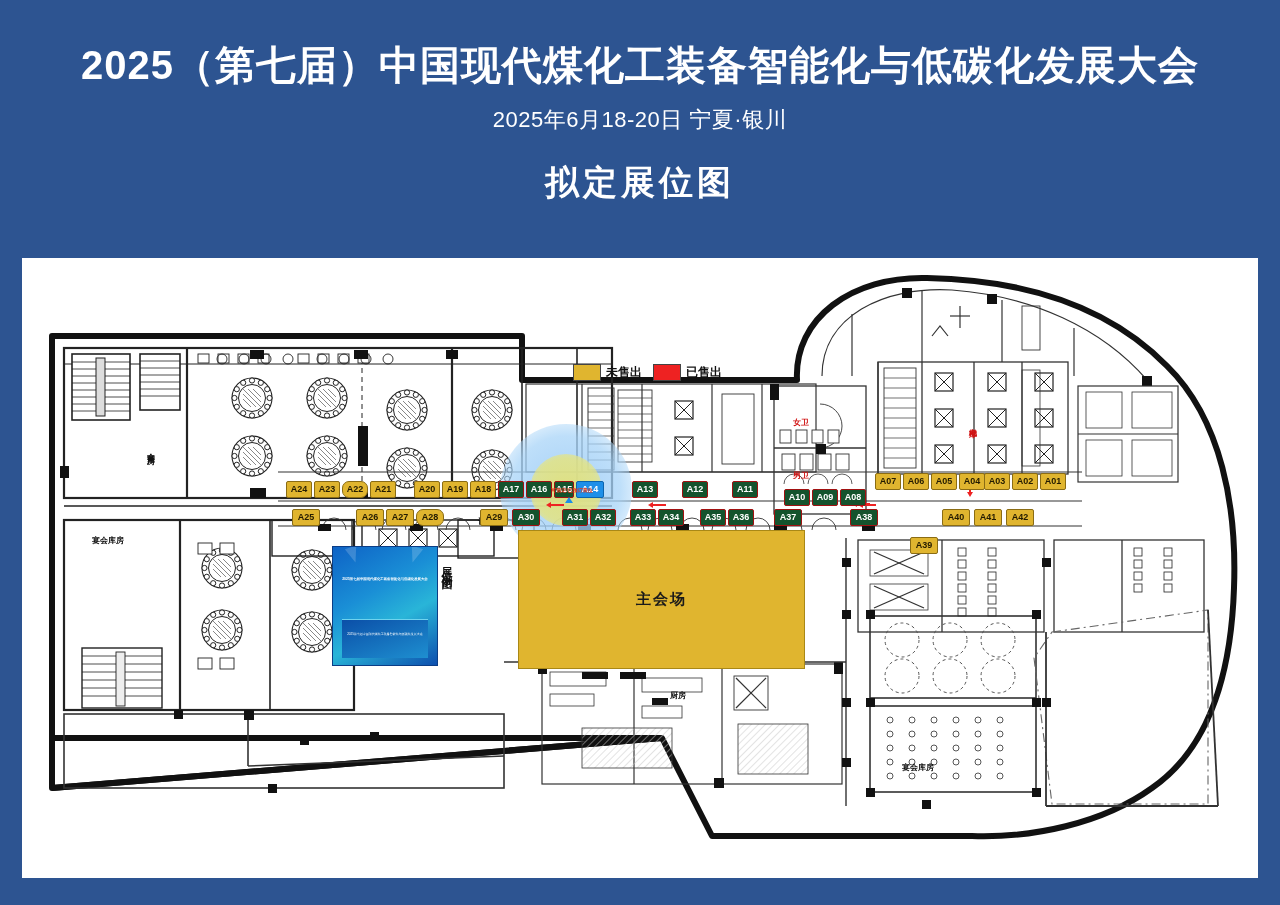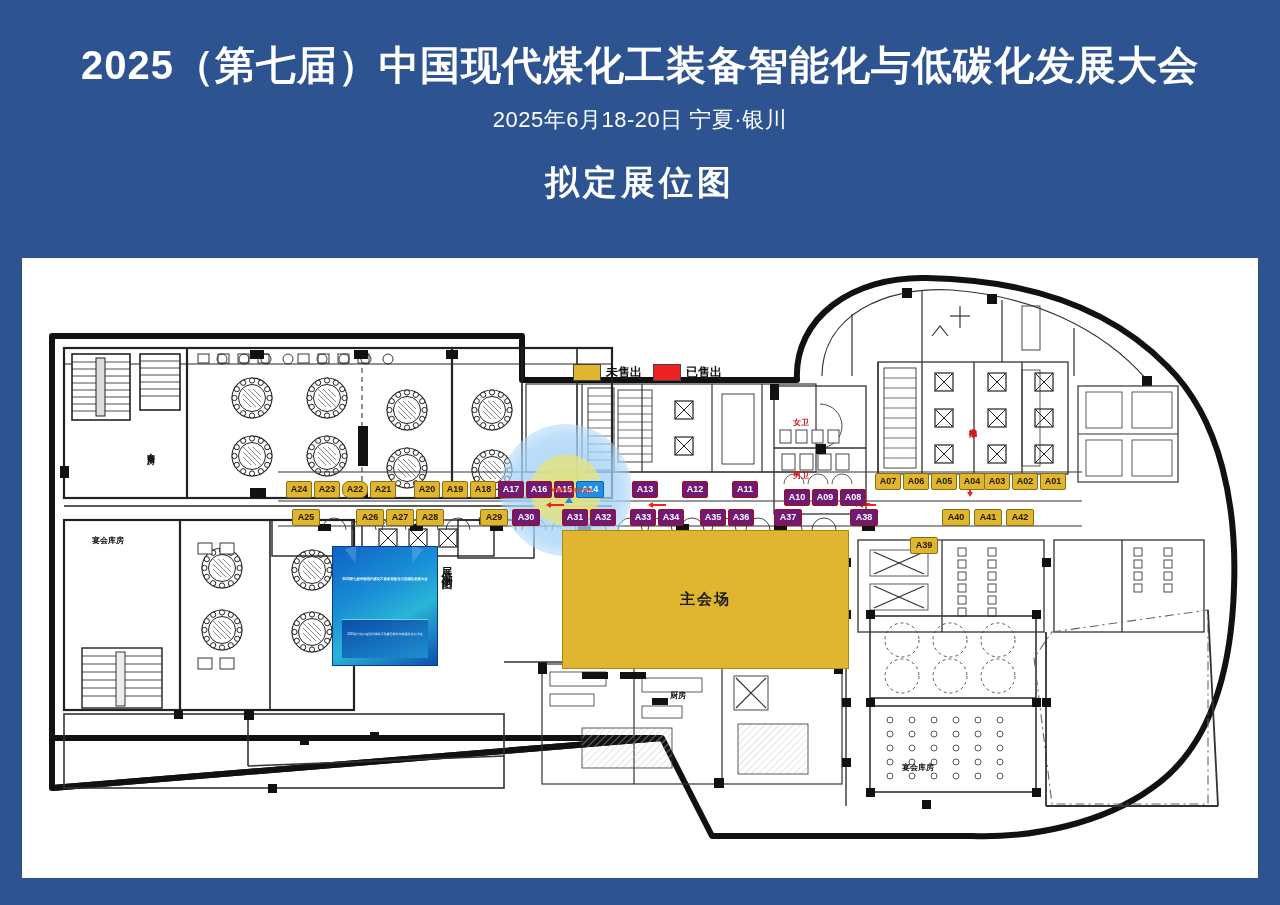--- a/index.html
+++ b/index.html
@@ -59,31 +59,30 @@
     font-size:9px;
     font-weight:bold;
     color:#111;
     display:flex;align-items:center;justify-content:center;
     box-sizing:border-box;
     letter-spacing:0px;
     z-index:30;
     line-height:1;
   }
   .booth.unsold{background:#e0b52f;border-color:#8a6c14;color:#231b00;}
-  .booth.sold{background:#701a75;border-color:#a11111;color:#ffffff;}
+  .booth.sold{background:#14532d;border-color:#a11111;color:#ffffff;}
   .booth.active{background:#1e8fe8;border-color:#0c64ad;color:#ffffff;}
 
   
   #main-hall{
     position:absolute;left:496px;top:272px;width:285px;height:137px;
     background:#e0b52f;border:1px solid #a98816;
     display:flex;align-items:center;justify-content:center;
     font-size:15px;font-weight:bold;color:#1a1a1a;letter-spacing:2px;
     z-index:20;
-    margin-left:44px;
   }
   
   #poster{
     position:absolute;left:310px;top:288px;width:104px;height:118px;
     background:linear-gradient(150deg,#0e63c6 0%,#1a8fd6 38%,#29b5d8 62%,#0d4fae 100%);
     border:1px solid #0b3d86;
     z-index:20;overflow:hidden;
   }
   #poster .p-title{
     position:absolute;left:4px;top:30px;width:96px;text-align:center;
@@ -680,21 +679,21 @@
       <div class="booth unsold" style="left: 853px; top: 215px; width: 26px;">A07</div>
       <div class="booth unsold" style="left: 881px; top: 215px; width: 26px;">A06</div>
       <div class="booth unsold" style="left: 909px; top: 215px; width: 26px;">A05</div>
       <div class="booth unsold" style="left: 937px; top: 215px; width: 26px;">A04</div>
       <div class="booth unsold" style="left: 962px; top: 215px; width: 26px;">A03</div>
       <div class="booth unsold" style="left: 990px; top: 215px; width: 26px;">A02</div>
       <div class="booth unsold" style="left: 1018px; top: 215px; width: 26px;">A01</div>
       <div class="booth unsold" style="left: 270px; top: 251px; width: 28px; text-align: center;">A25</div>
       <div class="booth unsold" style="left: 334px; top: 251px; width: 28px;">A26</div>
       <div class="booth unsold" style="left: 364px; top: 251px; width: 28px;">A27</div>
-      <div class="booth unsold" style="left: 394px; top: 251px; width: 28px;">A28</div>
+      <div class="booth unsold" style="left: 394px; top: 251px; width: 28px; border-radius: 7px;">A28</div>
       <div class="booth unsold" style="left: 458px; top: 251px; width: 28px;">A29</div>
       <div class="booth sold" style="left: 490px; top: 251px; width: 28px;">A30</div>
       <div class="booth sold" style="left: 540px; top: 251px; width: 26px;">A31</div>
       <div class="booth sold" style="left: 568px; top: 251px; width: 26px;">A32</div>
       <div class="booth sold" style="left: 608px; top: 251px; width: 26px;">A33</div>
       <div class="booth sold" style="left: 636px; top: 251px; width: 26px;">A34</div>
       <div class="booth sold" style="left: 678px; top: 251px; width: 26px;">A35</div>
       <div class="booth sold" style="left: 706px; top: 251px; width: 26px;">A36</div>
       <div class="booth sold" style="left: 752px; top: 251px; width: 28px;">A37</div>
       <div class="booth sold" style="left: 828px; top: 251px; width: 28px;">A38</div>

